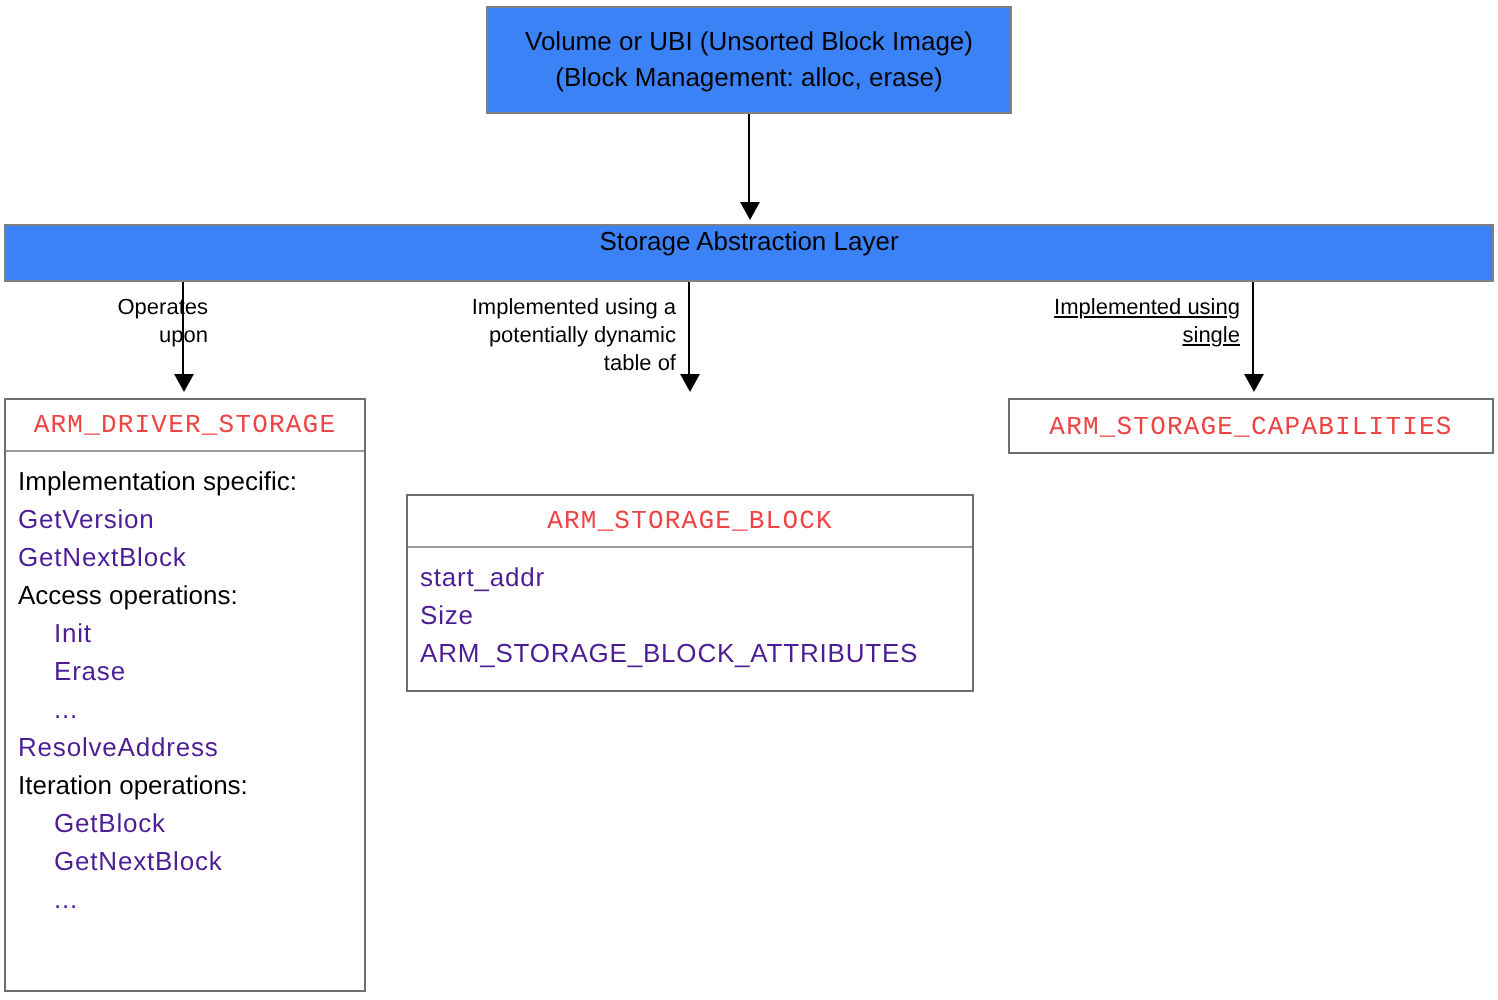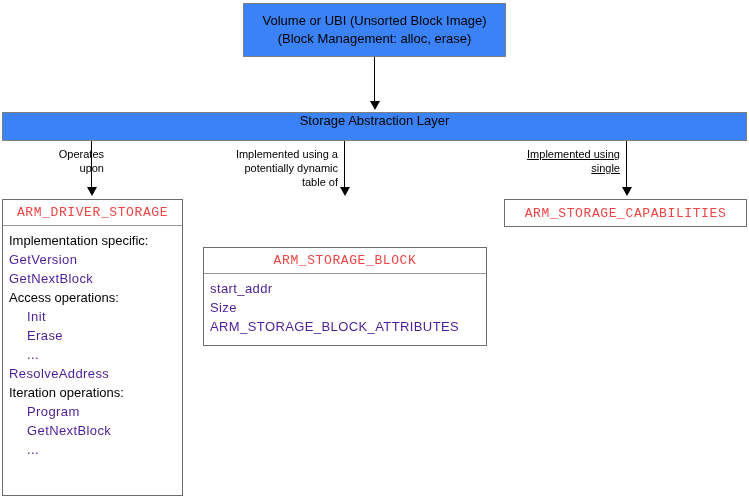--- a/index.html
+++ b/index.html
@@ -175,21 +175,21 @@
     <div class="uml-body">
         <div class="row head">Implementation specific:</div>
         <div class="row mono">GetVersion</div>
         <div class="row mono">GetNextBlock</div>
         <div class="row head">Access operations:</div>
         <div class="row mono indent">Init</div>
         <div class="row mono indent">Erase</div>
         <div class="row mono indent">...</div>
         <div class="row mono">ResolveAddress</div>
         <div class="row head">Iteration operations:</div>
-        <div class="row mono indent">Program</div>
+        <div class="row mono indent">GetBlock</div>
         <div class="row mono indent">GetNextBlock</div>
         <div class="row mono indent">...</div>
       </div>
   </div>
 
   <div class="uml" id="block-box">
     <div class="uml-header">ARM_STORAGE_BLOCK</div>
     <div class="uml-body">
         <div class="row mono">start_addr</div>
         <div class="row mono">Size</div>

